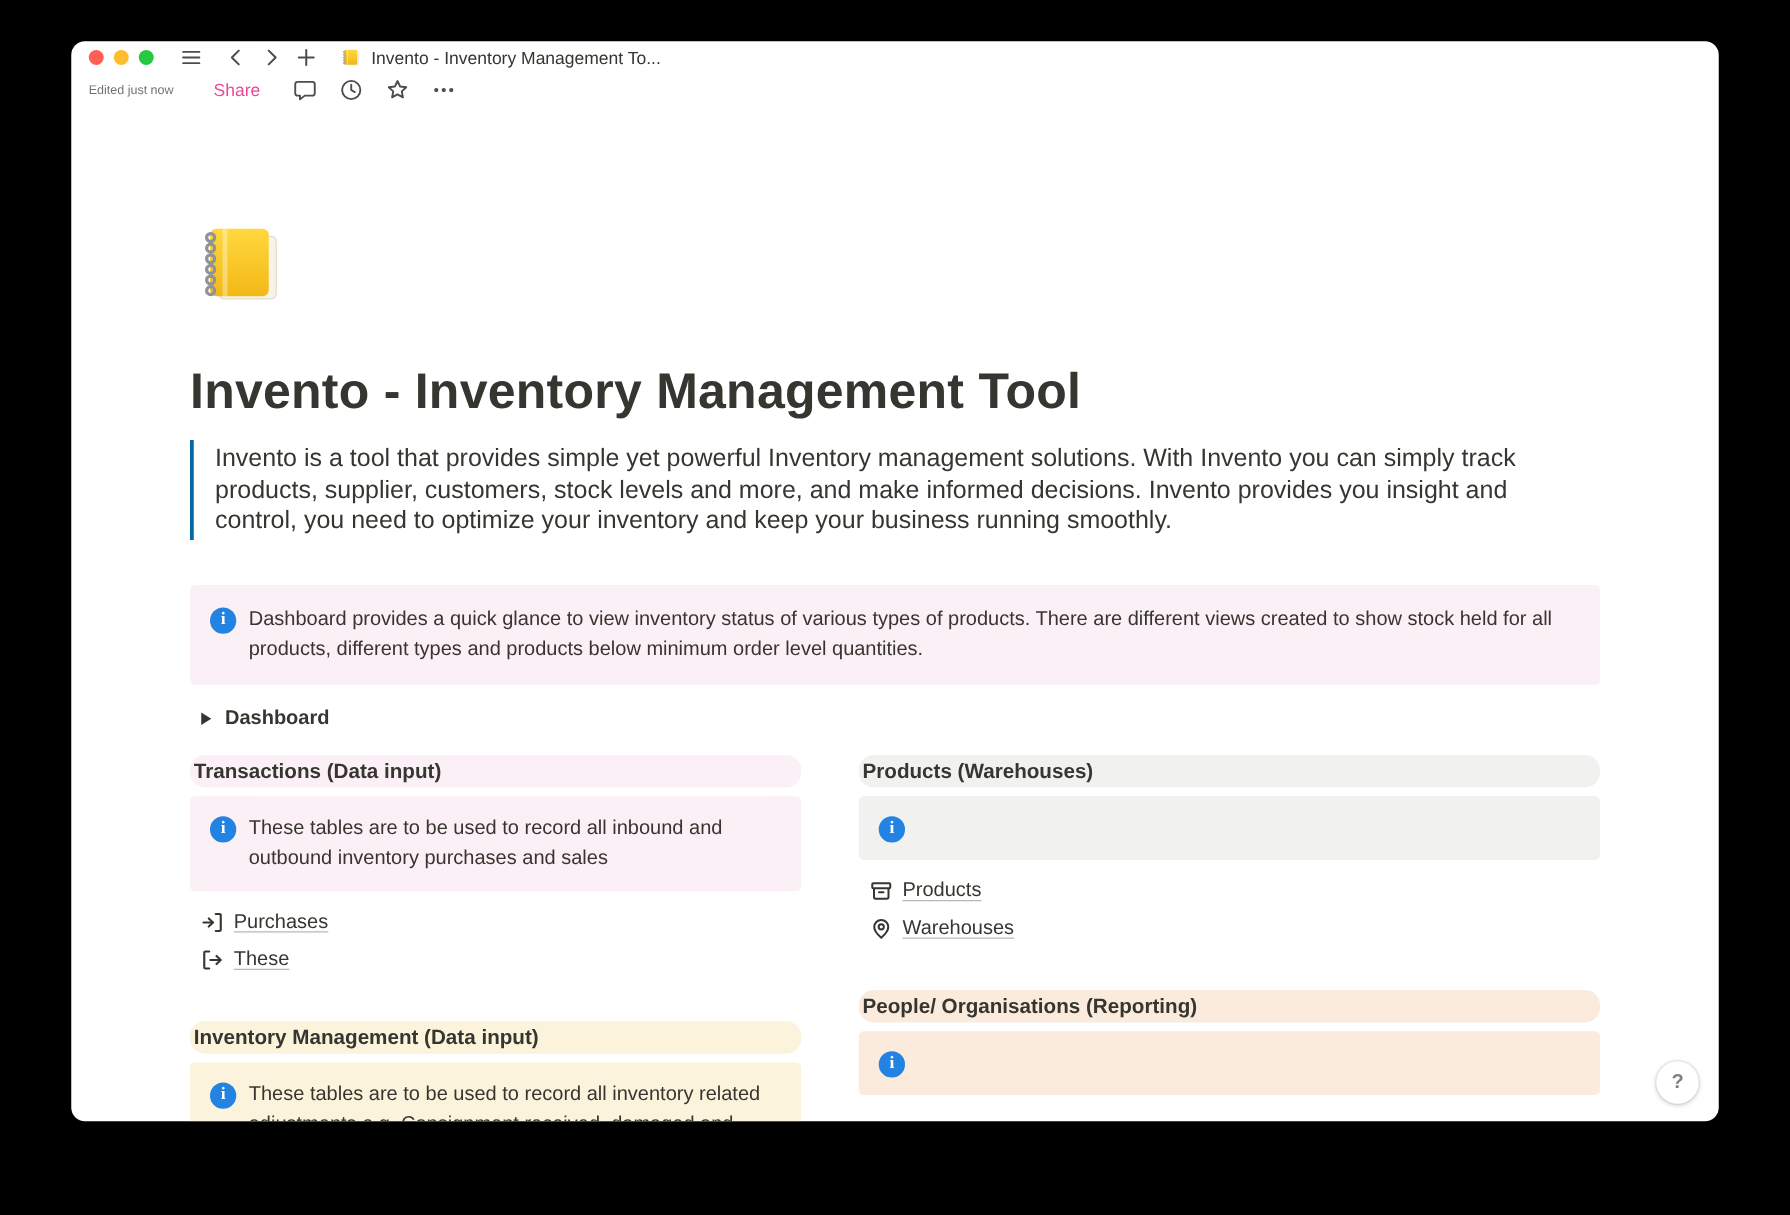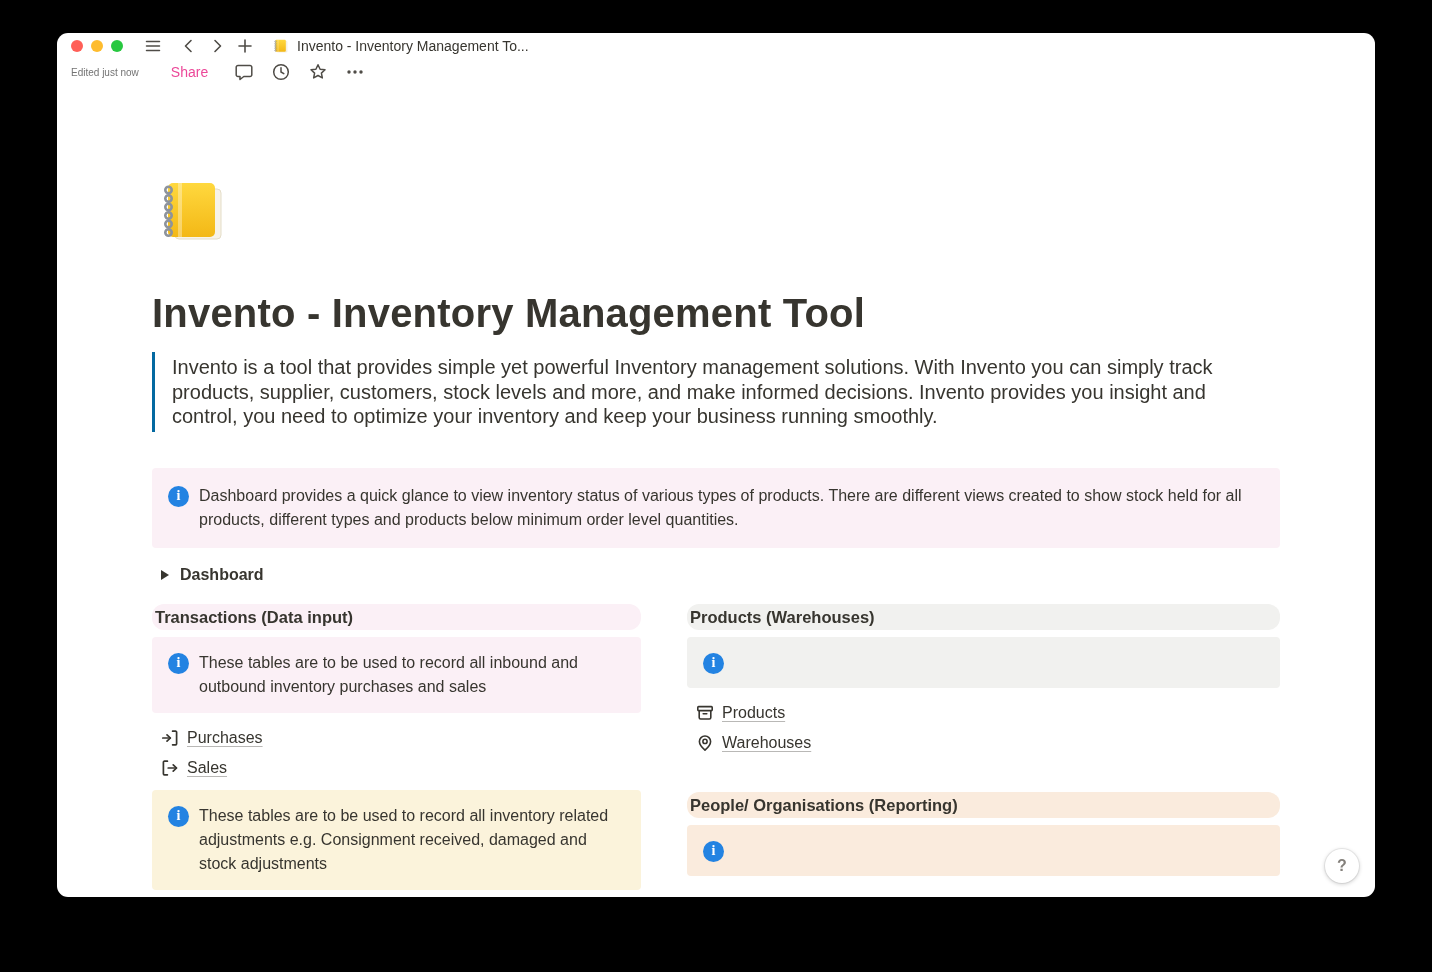--- a/index.html
+++ b/index.html
@@ -219,24 +219,25 @@
                 <span class="link-label">Purchases</span>
               </div>
               <div class="page-link">
                 <span class="link-icon">
                   <svg width="20" height="20" viewBox="0 0 20 20" fill="none" stroke="currentColor" stroke-width="1.7" stroke-linecap="round" stroke-linejoin="round">
                       <path d="M7.4 3.2h-3a1 1 0 0 0-1 1v11.6a1 1 0 0 0 1 1h3"></path>
                       <path d="M8.2 10h8"></path>
                       <path d="M13.2 6.8l3.4 3.2-3.4 3.2"></path>
                     </svg>
                 </span>
-                <span class="link-label">Sales</span>
-              </div>
-            </div>
-
+                <span class="link-label">These</span>
+              </div>
+            </div>
+
+            <h3 class="col-heading second bg-yellow">Inventory Management (Data input)</h3>
             <div class="callout bg-yellow">
               <span class="info-icon">i</span>
               <p>These tables are to be used to record all inventory related adjustments e.g. Consignment received, damaged and stock adjustments</p>
             </div>
           </div>
 
           <div class="col">
             <h3 class="col-heading bg-gray">Products (Warehouses)</h3>
             <div class="callout bg-gray">
               <span class="info-icon">i</span>

